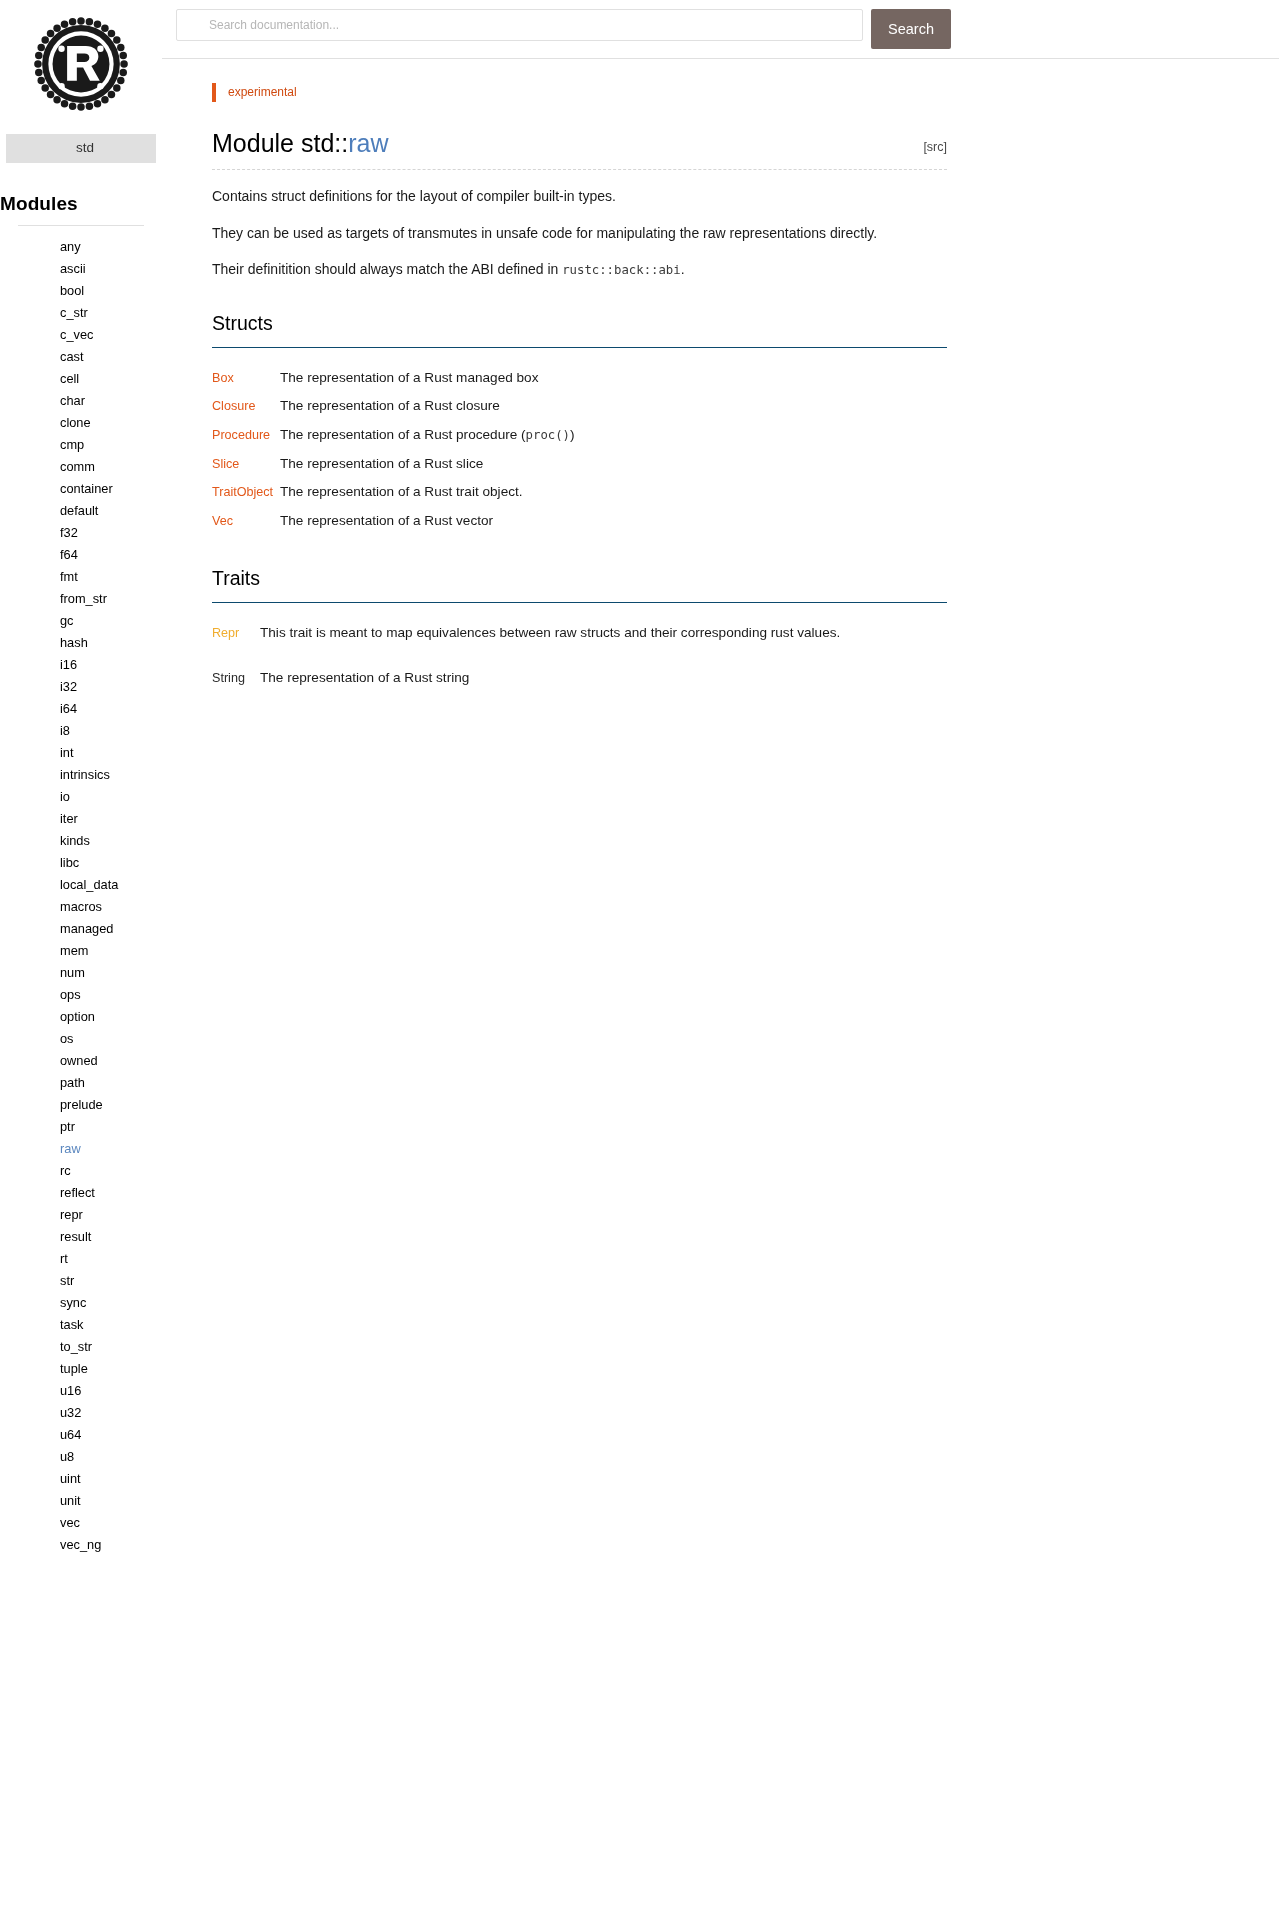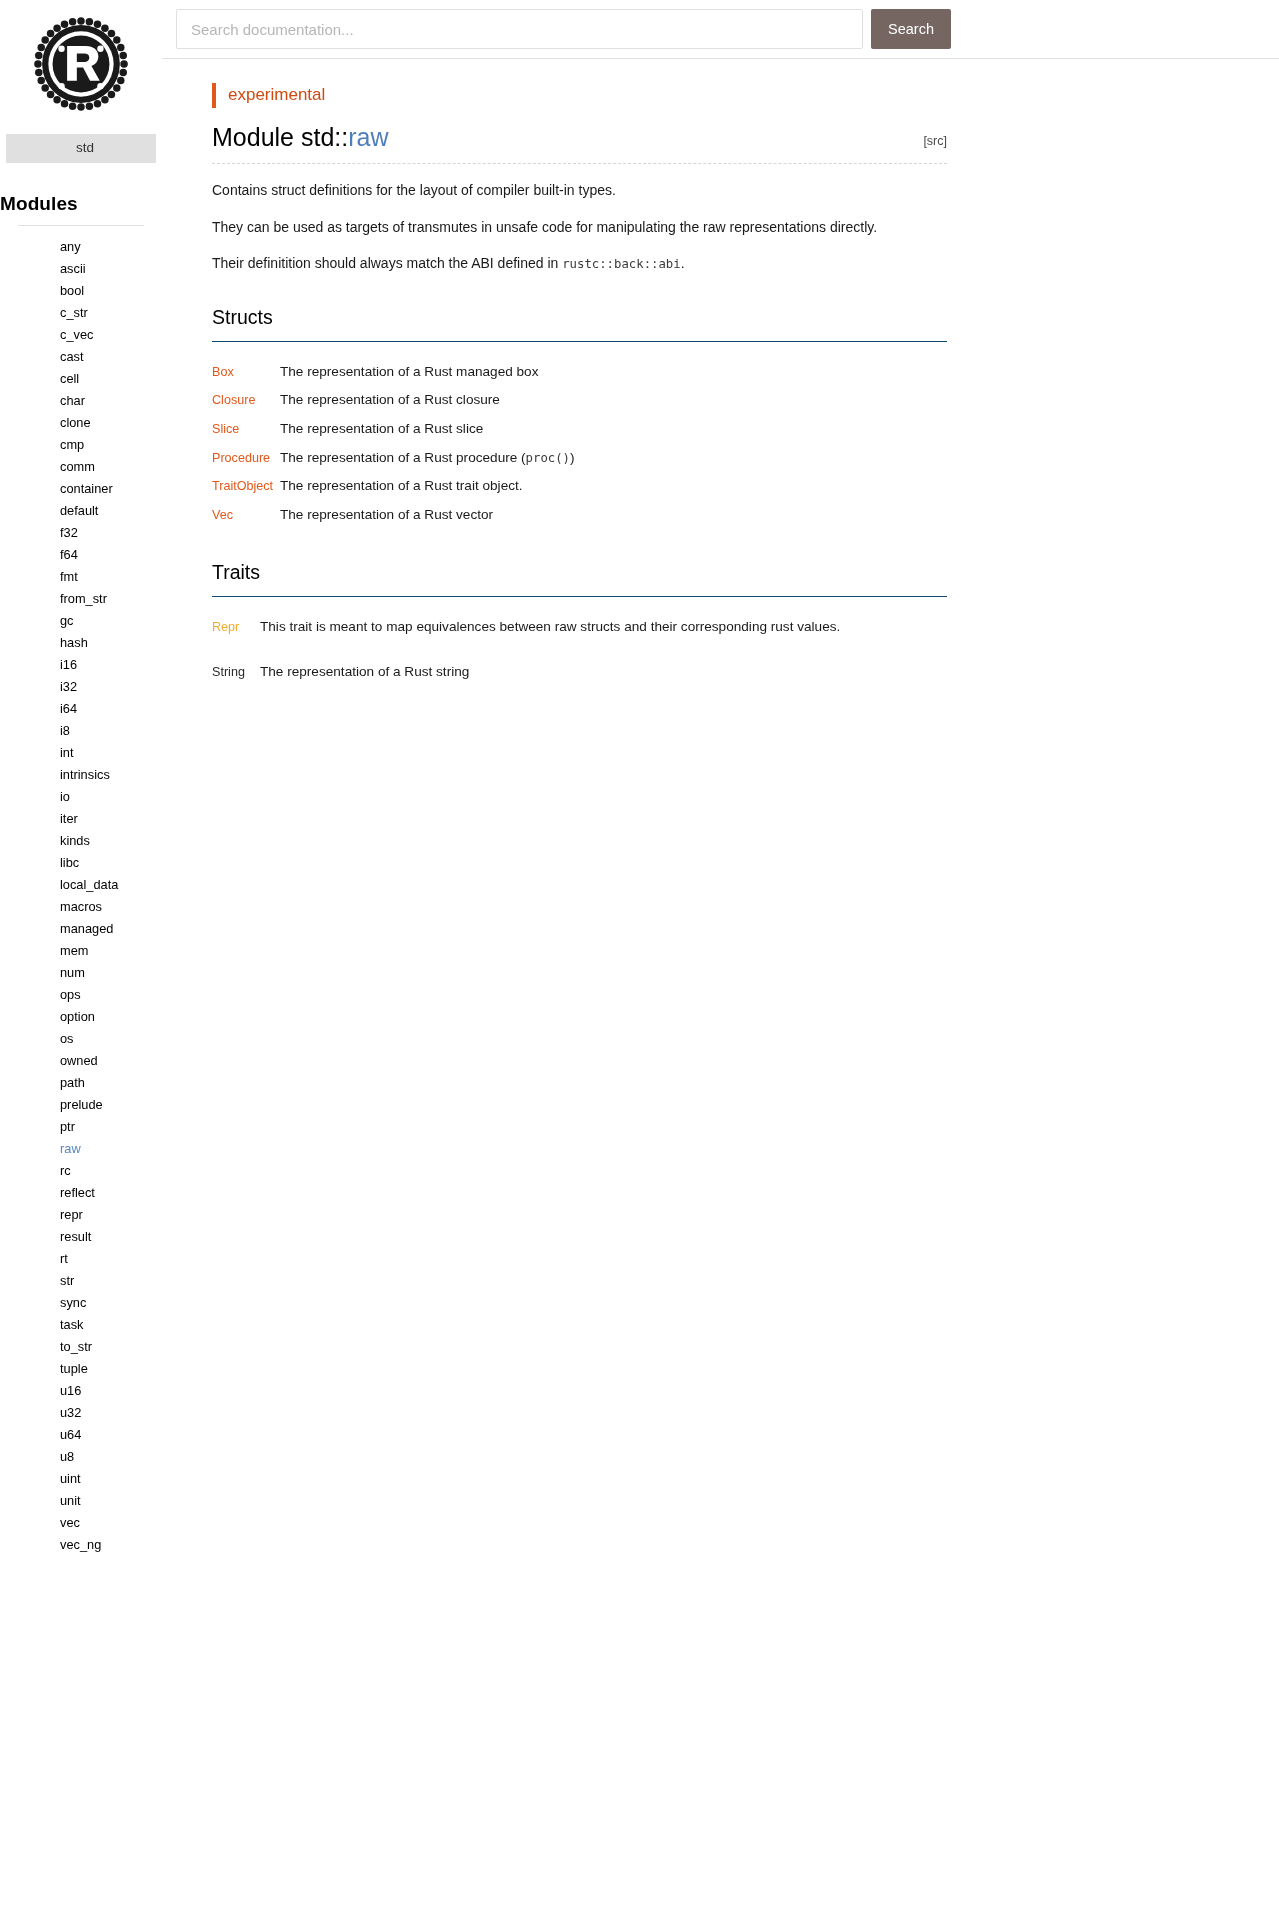--- a/index.html
+++ b/index.html
@@ -71,25 +71,25 @@
     border-bottom: 1px solid #e0e0e0;
   }
   #topbar-inner {
     position: absolute;
     left: 14px; top: 9px;
     display: flex;
     align-items: flex-start;
   }
   #search-input {
     width: 687px;
-    height: 40px;
+    height: 32px;
     border: 1px solid #e0e0e0;
     border-radius: 2px;
-    padding: 0 14px;
-    font-size: 15px;
+    padding: 0 32px;
+    font-size: 12px;
     font-family: "Liberation Sans", sans-serif;
     color: #333;
     outline: none;
     background: #fff;
   }
   #search-input::placeholder { color: #b6b6b6; }
   #search-button {
     margin-left: 8px;
     width: 80px;
     height: 40px;
@@ -107,22 +107,22 @@
     position: absolute;
     left: 162px; top: 59px;
     width: 1117px;
     padding: 24px 50px 0 50px;
   }
   #content-inner { max-width: 735px; }
 
   .stability {
     border-left: 4px solid #e2581a;
     padding: 2px 0 3px 12px;
-    margin: 0 0 14px 0;
-    font-size: 17px;
+    margin: 0 0 26px 0;
+    font-size: 12px;
     color: #d04a10;
   }
 
   h1.fqn {
     font-size: 25px;
     font-weight: normal;
     margin: 0;
     padding: 0 0 10px 0;
     border-bottom: 1px dashed #d5d5d5;
     position: relative;
@@ -335,26 +335,26 @@
       <tbody id="structs-body">
           <tr>
             <td class="item-name"><a href="#" class="struct-link">Box</a></td>
             <td class="item-desc"><span>The representation of a Rust managed box</span></td>
           </tr>
           <tr>
             <td class="item-name"><a href="#" class="struct-link">Closure</a></td>
             <td class="item-desc"><span>The representation of a Rust closure</span></td>
           </tr>
           <tr>
+            <td class="item-name"><a href="#" class="struct-link">Procedure</a></td>
+            <td class="item-desc"><span>The representation of a Rust procedure (</span><code>proc()</code><span>)</span></td>
+          </tr>
+          <tr>
             <td class="item-name"><a href="#" class="struct-link">Slice</a></td>
             <td class="item-desc"><span>The representation of a Rust slice</span></td>
-          </tr>
-          <tr>
-            <td class="item-name"><a href="#" class="struct-link">Procedure</a></td>
-            <td class="item-desc"><span>The representation of a Rust procedure (</span><code>proc()</code><span>)</span></td>
           </tr>
           <tr>
             <td class="item-name"><a href="#" class="struct-link">TraitObject</a></td>
             <td class="item-desc"><span>The representation of a Rust trait object.</span></td>
           </tr>
           <tr>
             <td class="item-name"><a href="#" class="struct-link">Vec</a></td>
             <td class="item-desc"><span>The representation of a Rust vector</span></td>
           </tr>
         </tbody>

